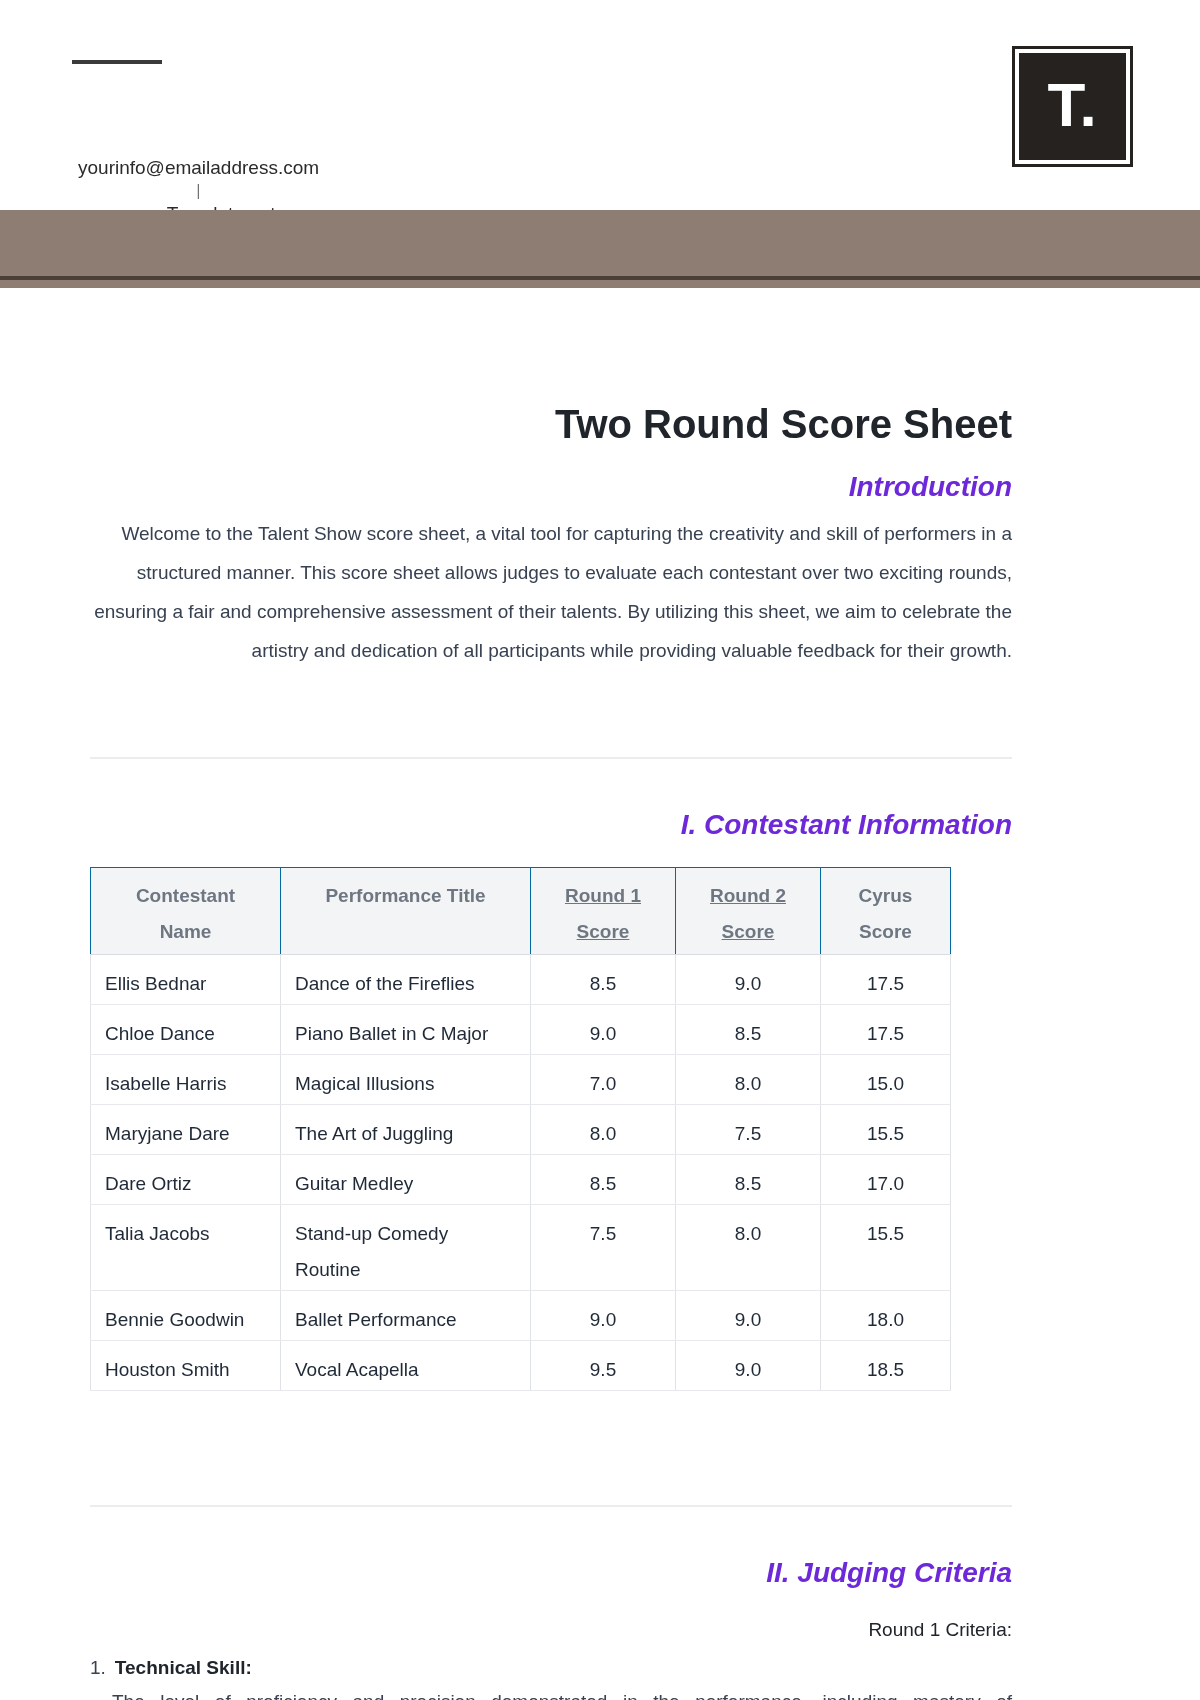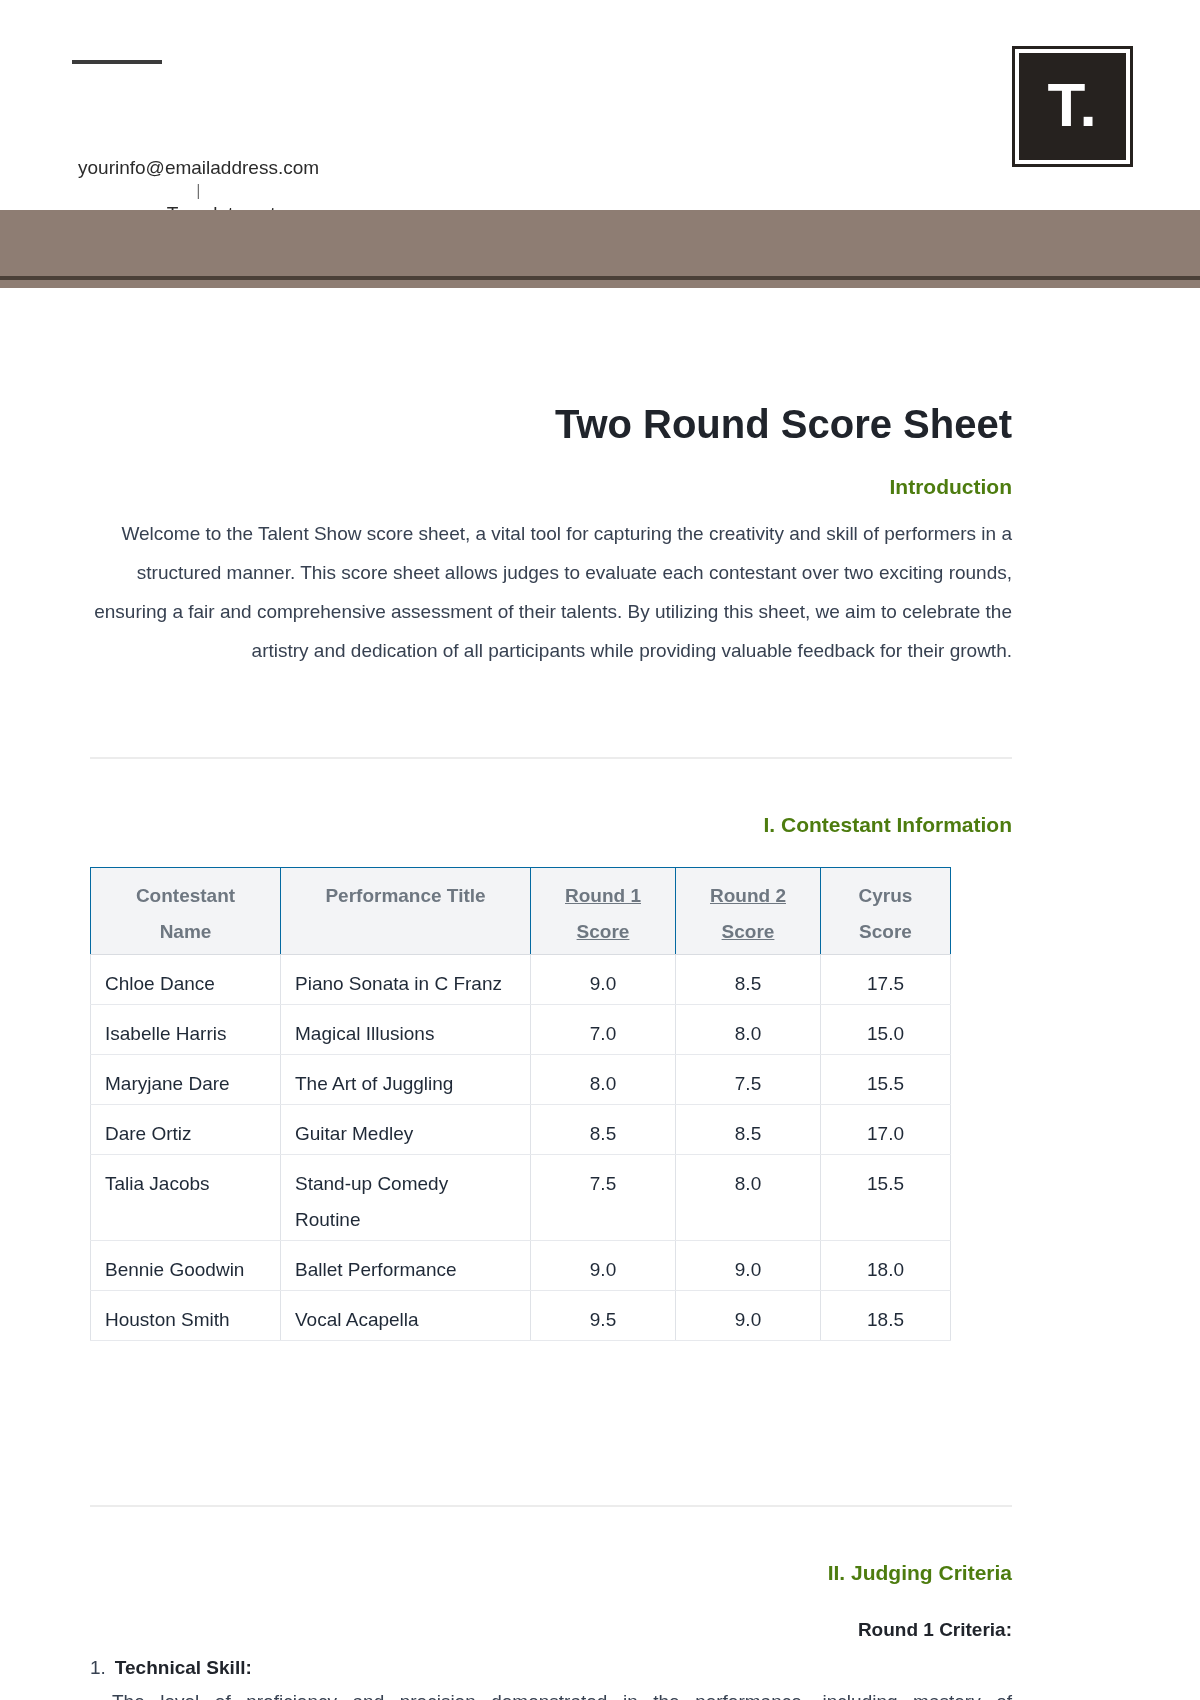--- a/index.html
+++ b/index.html
@@ -54,21 +54,21 @@
   }
 
   
   .content { position: absolute; left: 90px; width: 922px; }
 
   .doc-title {
     top: 400px; text-align: center;
     font-size: 40px; font-weight: 700; line-height: 48px; color: #20242b;
   }
   .h2 {
-    font-size: 21px; font-weight: 700; color: #4d7c0f; line-height: 30px;
+    font-size: 28px; font-weight: 700; color: #6d28d9; line-height: 30px; font-style: italic;
   }
   .intro-heading { top: 472px; }
   .intro-body {
     top: 514px;
     font-size: 19px; line-height: 39px; color: #374151;
     text-align: justify;
   }
   .divider {
     position: absolute; left: 90px; width: 922px; height: 2px;
     background: #ececec;
@@ -113,21 +113,21 @@
   .score-table td.cell-center { text-align: center; }
   .th-inner { display: inline-block; }
   .th-w120 { max-width: 120px; }
   .th-w200 { max-width: 200px; }
   .th-w92  { max-width: 92px; text-decoration: underline; }
 
   
   .section2-heading { top: 1558px; }
   .round1-label {
     top: 1617px;
-    font-size: 19px; font-weight: 700; color: #20242b; line-height: 26px;
+    font-size: 19px; font-weight: 400; color: #20242b; line-height: 26px;
   }
   .criteria-item {
     top: 1655px;
     display: flex; gap: 9px;
     font-size: 19px; line-height: 26px; color: #20242b;
   }
   .criteria-number { font-weight: 400; color: #374151; }
   .criteria-label { font-weight: 700; }
   .clipped-line {
     position: absolute; left: 112px; top: 1689px; width: 900px;
@@ -183,24 +183,31 @@
     <thead>
       <tr>
         <th><span class="th-inner th-w120">Contestant Name</span></th>
         <th><span class="th-inner th-w200">Performance Title</span></th>
         <th><span class="th-inner th-w92">Round 1 Score</span></th>
         <th><span class="th-inner th-w92">Round 2 Score</span></th>
         <th><span class="th-inner">Cyrus Score</span></th>
       </tr>
     </thead>
     <tbody>
+    <tr>
+      <td>Ellis Bednar</td>
+      <td>Dance of the Fireflies</td>
+      <td class="cell-center">8.5</td>
+      <td class="cell-center">9.0</td>
+      <td class="cell-center">17.5</td>
+    </tr>
 
     <tr>
       <td>Chloe Dance</td>
-      <td>Piano Sonata in C Franz</td>
+      <td>Piano Ballet in C Major</td>
       <td class="cell-center">9.0</td>
       <td class="cell-center">8.5</td>
       <td class="cell-center">17.5</td>
     </tr>
 
     <tr>
       <td>Isabelle Harris</td>
       <td>Magical Illusions</td>
       <td class="cell-center">7.0</td>
       <td class="cell-center">8.0</td>

